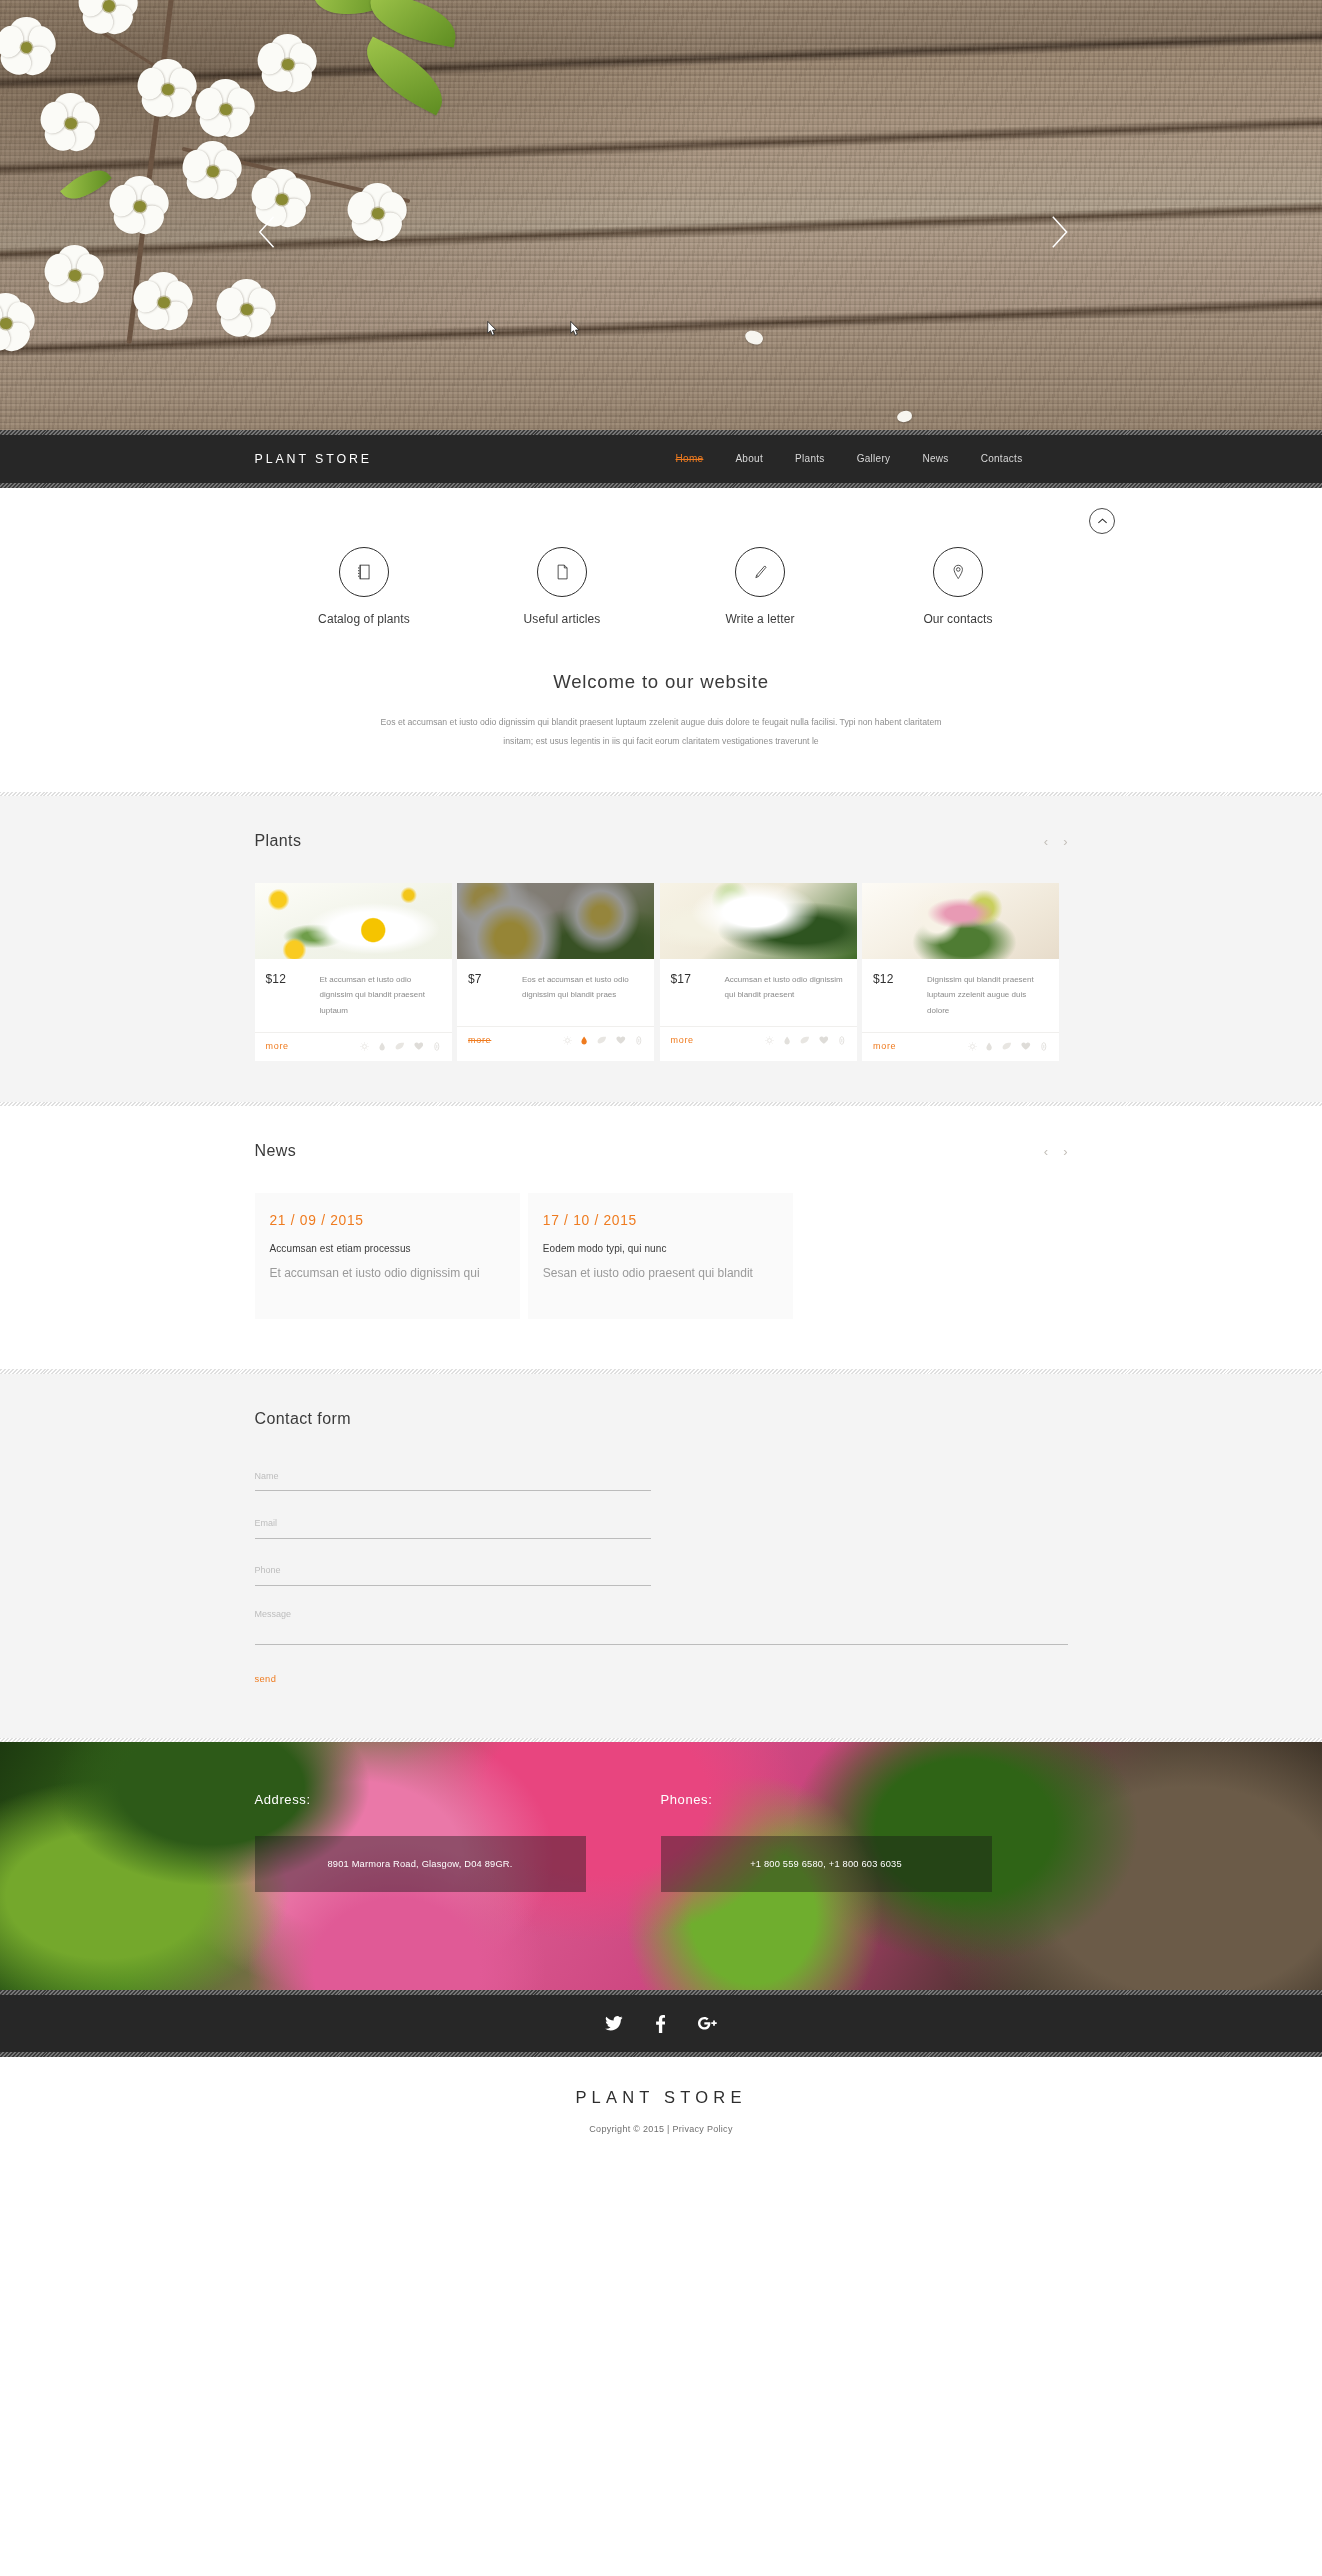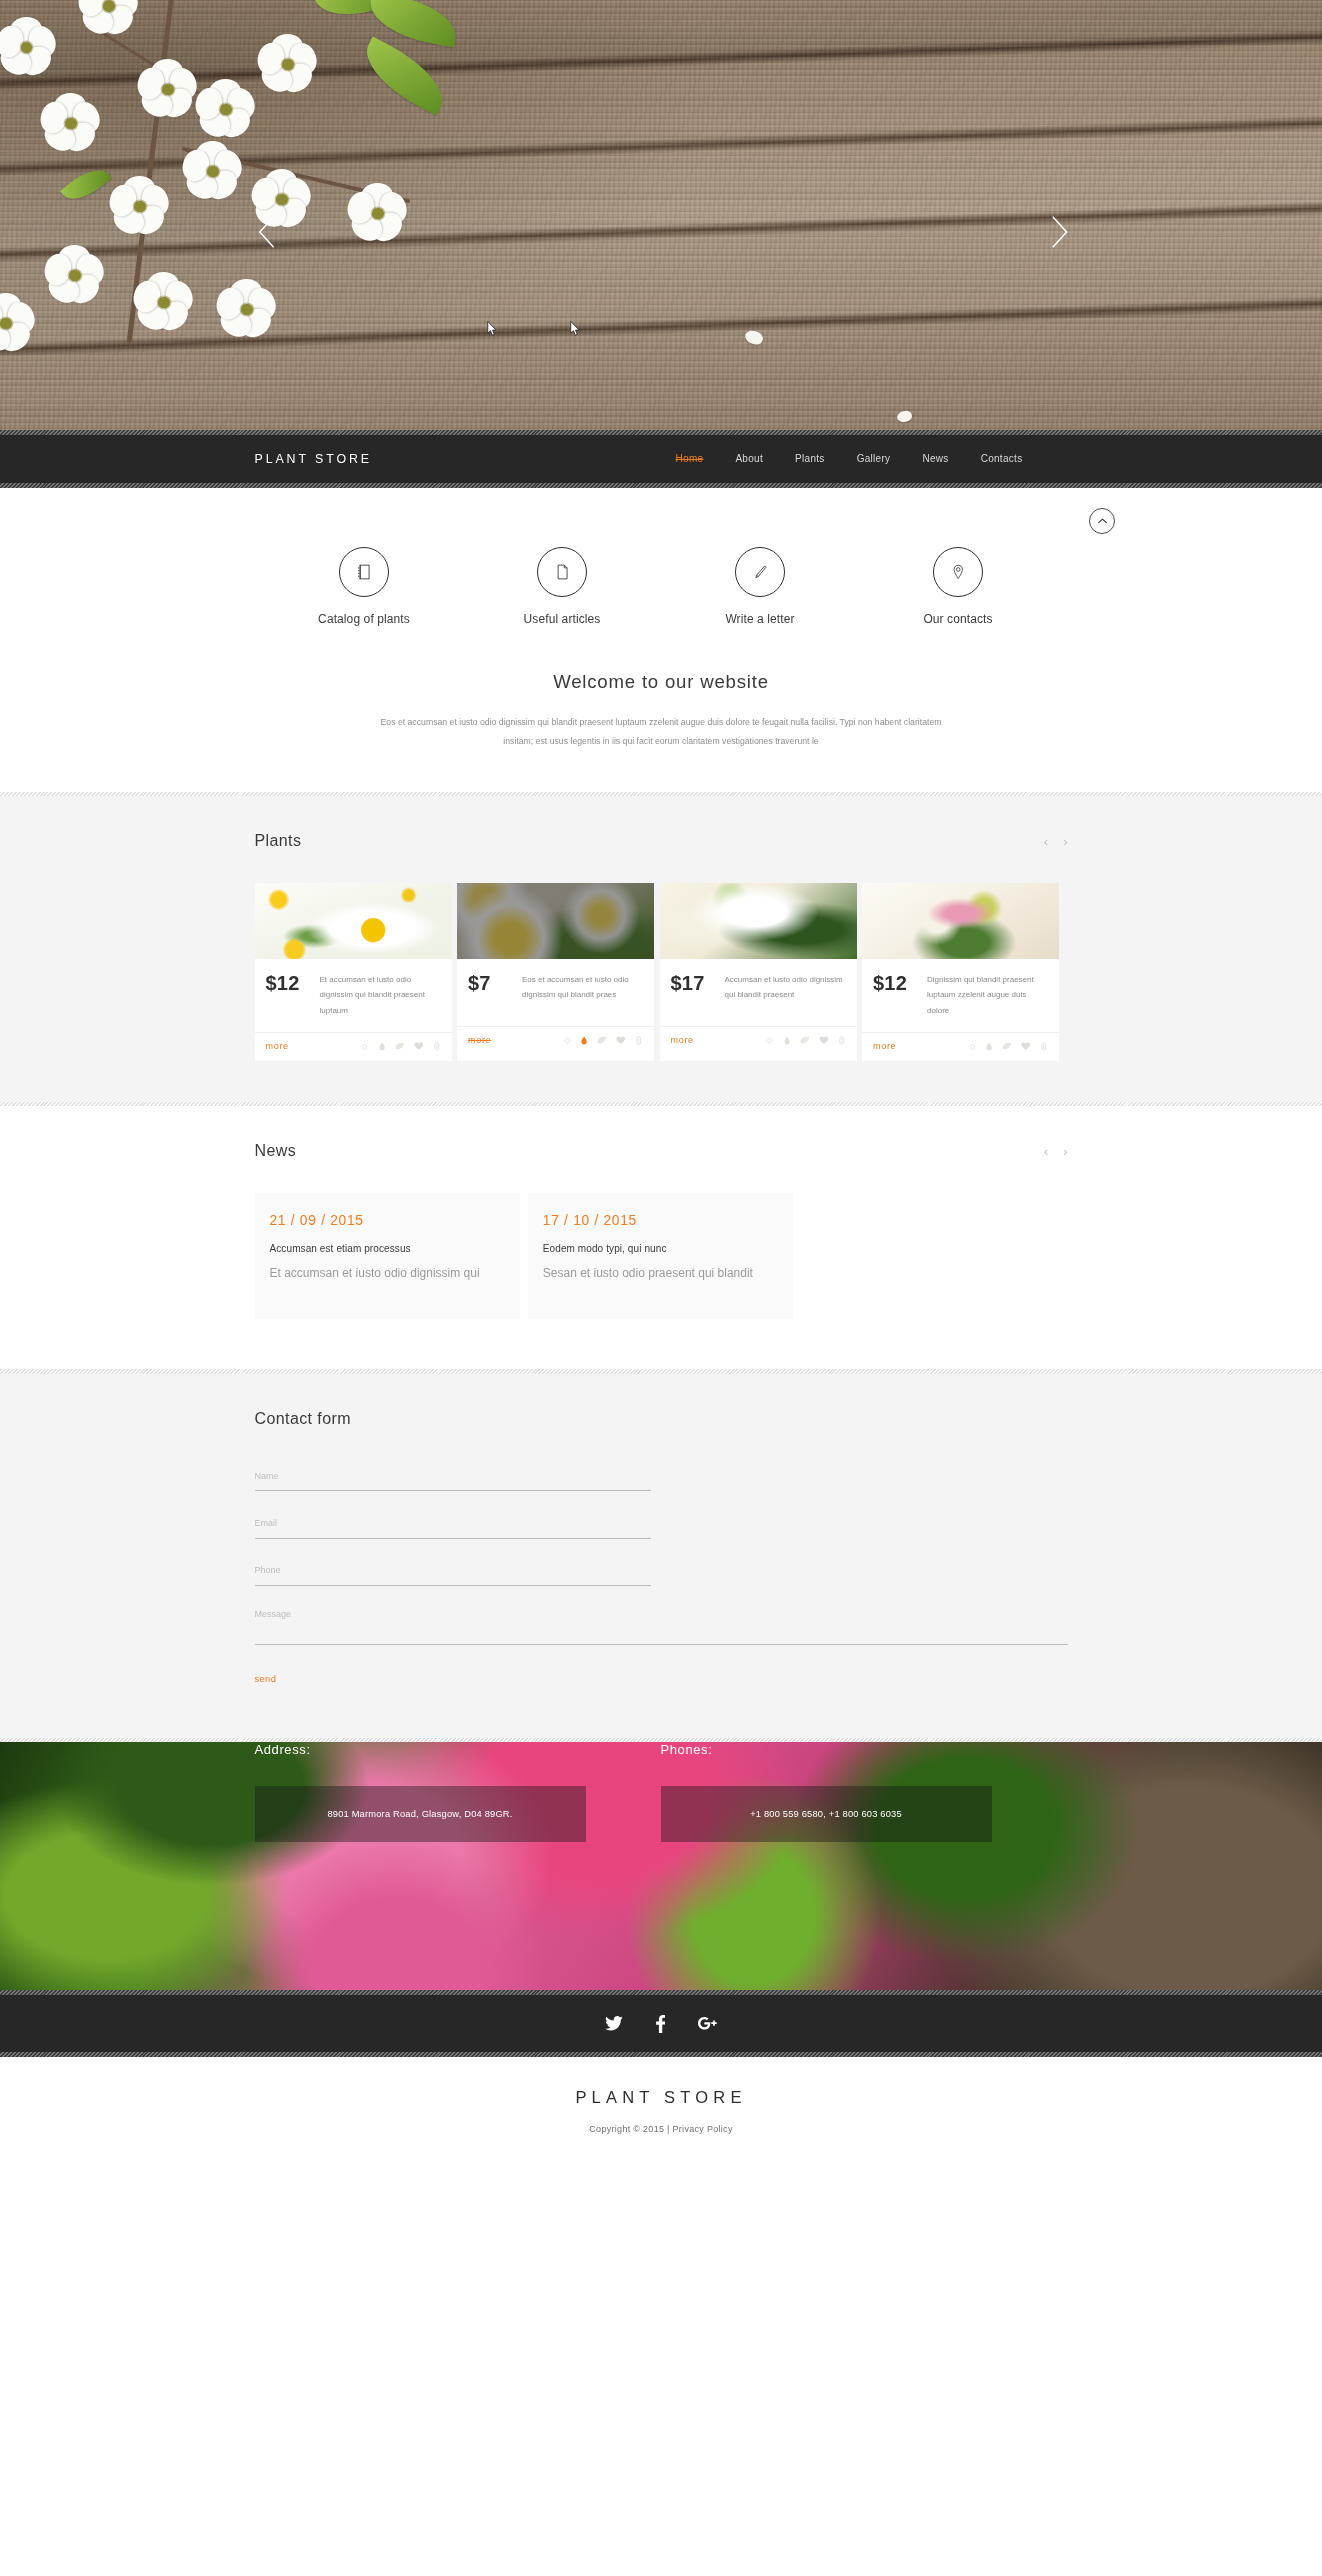--- a/index.html
+++ b/index.html
@@ -106,21 +106,21 @@
   .sec-head { display:flex; align-items:center; margin-bottom:33px; }
   .sec-head h3 { font-weight:400; font-size:16px; color:#3a3a3a; letter-spacing:0.4px; }
   .carousel-nav { margin-left:auto; display:flex; gap:15px; }
   .carousel-nav span { font-size:13px; color:#c2beb8; cursor:pointer; line-height:1; }
   .cards { display:flex; gap:5.5px; }
   .card { width:197px; background:#fff; }
   .card-img { height:76px; width:100%; position:relative; overflow:hidden; }
   .card-img .ov { position:absolute; inset:0; background:rgba(30,30,30,.45); opacity:0; }
   .card.hovered .card-img .ov { opacity:1; }
   .card-body { display:flex; padding:12.4px 11px 13.8px 11px; min-height:67px; }
-  .price { font-size:20px; color:#303030; width:54px; flex:none; letter-spacing:0.2px;font-weight:bold; }
+  .price { font-size:12px; color:#303030; width:54px; flex:none; letter-spacing:0.2px; }
   .desc { font-size:8px; color:#8b8b8b; line-height:1.95; }
   .card-foot { display:flex; align-items:center; border-top:0.7px solid #f0efed;
     padding:7.6px 11px 9.6px 11px; }
   .more { color:#ef7b1f; font-size:9px; letter-spacing:0.7px; }
   .card.hovered .more { text-decoration:line-through; }
   .icons { margin-left:auto; display:flex; align-items:center; gap:9.6px; }
   .icons svg { display:block; }
 
   
   .img-daisy { position:absolute; inset:0;
@@ -197,21 +197,21 @@
       radial-gradient(ellipse 220px 138px at 16% 18%, #2d5a18 0 42%, rgba(45,90,24,0) 72%),
       radial-gradient(ellipse 262px 165px at 8% 62%, #74a82c 0 38%, rgba(116,168,44,0) 70%),
       radial-gradient(ellipse 207px 179px at 30% 92%, #e05a96 0 40%, rgba(224,90,150,0) 72%),
       radial-gradient(ellipse 289px 207px at 27% 46%, #ea78a8 0 36%, rgba(234,120,168,0) 68%),
       radial-gradient(ellipse 296px 207px at 45% 22%, #e8457f 0 38%, rgba(232,69,127,0) 70%),
       radial-gradient(ellipse 207px 227px at 57% 70%, #6fae2e 0 30%, rgba(111,174,46,0) 62%),
       radial-gradient(ellipse 248px 193px at 73% 35%, #2f6416 0 36%, rgba(47,100,22,0) 70%),
       radial-gradient(ellipse 344px 248px at 90% 60%, #6b5b48 0 42%, rgba(107,91,72,0) 78%),
       linear-gradient(120deg,#1d3a10 0%, #3f7a1d 18%, #d8558d 42%, #c9437c 58%, #3c3126 80%, #2a231b 100%);
   }
-  .addr-sec .wrap { display:flex; }
+  .addr-sec .wrap { padding-top:50px; display:flex; }
   .addr-col { width:406px; }
   .addr-col h4 { color:#fff; font-weight:400; font-size:13px; letter-spacing:0.6px; }
   .addr-box { margin-top:29px; width:331px; height:56px;
     background:rgba(25,25,25,.42); display:flex; align-items:center;
     justify-content:center; }
   .addr-box span { color:#ffffff; font-size:9.3px; letter-spacing:0.2px; }
 
   
   .social-sec { background:#272727; height:57px; display:flex;
     align-items:center; justify-content:center; gap:33px; }

